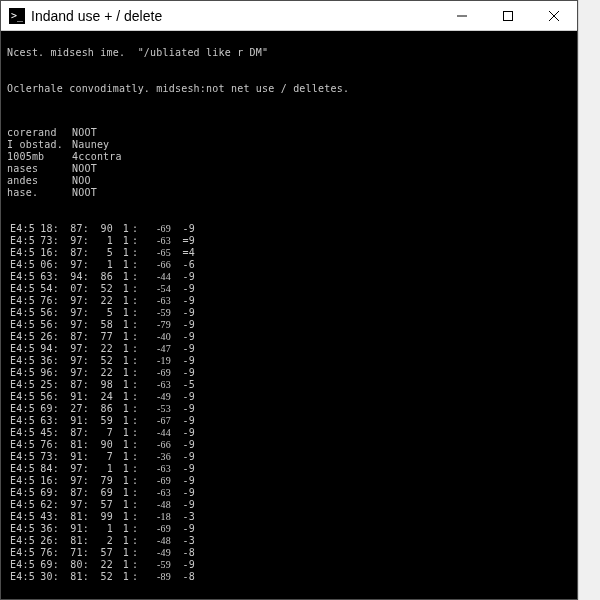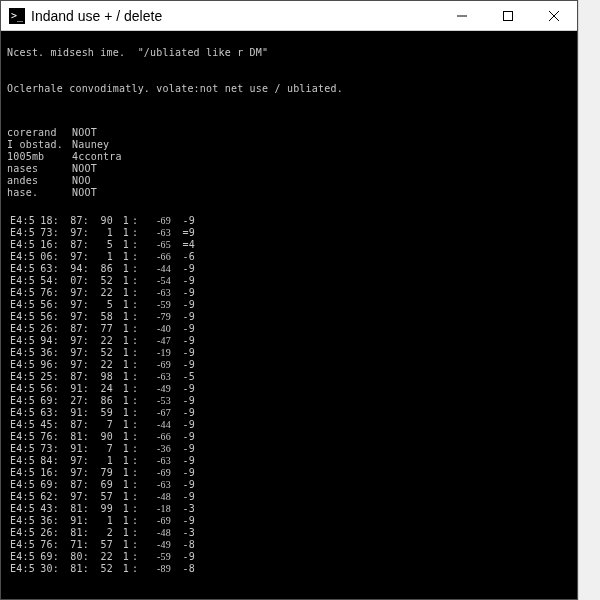--- a/index.html
+++ b/index.html
@@ -23,21 +23,21 @@
   .win-btn {
     width: 46px; height: 100%; display: flex; align-items: center; justify-content: center;
     font-size: 10px; color: #000; background: #fff;
   }
   .win-btn svg { display: block; }
   .console {
     flex: 1; background: #000; color: #c8c8c8;
     font-family: "Lucida Console","Consolas",monospace; font-size: 10px; line-height: 12px;
     padding: 4px 6px; overflow: hidden; white-space: pre; letter-spacing: 0.2px;
   }
-  .hdr-rows { margin-top: 8px; }
+  .hdr-rows { margin-top: 8px; margin-bottom: 8px; }
   .hdr-row { display: flex; }
   .hdr-key { width: 65px; }
   .hdr-val { }
   .data-rows { margin-top: 4px; }
   .data-row { display: flex; }
   .c { text-align: right; }
   .c0 { width: 28px; }
   .c1 { width: 24px; }
   .c2 { width: 30px; }
   .c3 { width: 24px; }
@@ -77,18 +77,18 @@
             <line x1="0" y1="0" x2="10" y2="10" stroke="#000" stroke-width="1"></line>
             <line x1="10" y1="0" x2="0" y2="10" stroke="#000" stroke-width="1"></line>
           </svg>
       </div>
     </div>
   </div>
 
   <div class="console">
 <div>Ncest. midsesh ime.  "/ubliated like r DM"</div>
 <div></div>
-<div>Oclerhale convodimatly. volate:not net use / ubliated.</div>
+<div>Oclerhale convodimatly. midsesh:not net use / delletes.</div>
 <div></div>
 <div class="hdr-rows" id="hdr-block"><div class="hdr-row"><span class="hdr-key">corerand</span><span class="hdr-val">NOOT</span></div><div class="hdr-row"><span class="hdr-key">I obstad.</span><span class="hdr-val">Nauney</span></div><div class="hdr-row"><span class="hdr-key">1005mb</span><span class="hdr-val">4ccontra</span></div><div class="hdr-row"><span class="hdr-key">nases</span><span class="hdr-val">NOOT</span></div><div class="hdr-row"><span class="hdr-key">andes</span><span class="hdr-val">NOO</span></div><div class="hdr-row"><span class="hdr-key">hase.</span><span class="hdr-val">NOOT</span></div></div>
 <div class="data-rows" id="data-block"><div class="data-row"><span class="c c0">E4:5</span><span class="c c1">18:</span><span class="c c2">87:</span><span class="c c3">90</span><span class="c c4">1</span><span class="sep">:</span><span class="c c5">-69</span><span class="c c6">-9</span></div><div class="data-row"><span class="c c0">E4:5</span><span class="c c1">73:</span><span class="c c2">97:</span><span class="c c3">1</span><span class="c c4">1</span><span class="sep">:</span><span class="c c5">-63</span><span class="c c6">=9</span></div><div class="data-row"><span class="c c0">E4:5</span><span class="c c1">16:</span><span class="c c2">87:</span><span class="c c3">5</span><span class="c c4">1</span><span class="sep">:</span><span class="c c5">-65</span><span class="c c6">=4</span></div><div class="data-row"><span class="c c0">E4:5</span><span class="c c1">06:</span><span class="c c2">97:</span><span class="c c3">1</span><span class="c c4">1</span><span class="sep">:</span><span class="c c5">-66</span><span class="c c6">-6</span></div><div class="data-row"><span class="c c0">E4:5</span><span class="c c1">63:</span><span class="c c2">94:</span><span class="c c3">86</span><span class="c c4">1</span><span class="sep">:</span><span class="c c5">-44</span><span class="c c6">-9</span></div><div class="data-row"><span class="c c0">E4:5</span><span class="c c1">54:</span><span class="c c2">07:</span><span class="c c3">52</span><span class="c c4">1</span><span class="sep">:</span><span class="c c5">-54</span><span class="c c6">-9</span></div><div class="data-row"><span class="c c0">E4:5</span><span class="c c1">76:</span><span class="c c2">97:</span><span class="c c3">22</span><span class="c c4">1</span><span class="sep">:</span><span class="c c5">-63</span><span class="c c6">-9</span></div><div class="data-row"><span class="c c0">E4:5</span><span class="c c1">56:</span><span class="c c2">97:</span><span class="c c3">5</span><span class="c c4">1</span><span class="sep">:</span><span class="c c5">-59</span><span class="c c6">-9</span></div><div class="data-row"><span class="c c0">E4:5</span><span class="c c1">56:</span><span class="c c2">97:</span><span class="c c3">58</span><span class="c c4">1</span><span class="sep">:</span><span class="c c5">-79</span><span class="c c6">-9</span></div><div class="data-row"><span class="c c0">E4:5</span><span class="c c1">26:</span><span class="c c2">87:</span><span class="c c3">77</span><span class="c c4">1</span><span class="sep">:</span><span class="c c5">-40</span><span class="c c6">-9</span></div><div class="data-row"><span class="c c0">E4:5</span><span class="c c1">94:</span><span class="c c2">97:</span><span class="c c3">22</span><span class="c c4">1</span><span class="sep">:</span><span class="c c5">-47</span><span class="c c6">-9</span></div><div class="data-row"><span class="c c0">E4:5</span><span class="c c1">36:</span><span class="c c2">97:</span><span class="c c3">52</span><span class="c c4">1</span><span class="sep">:</span><span class="c c5">-19</span><span class="c c6">-9</span></div><div class="data-row"><span class="c c0">E4:5</span><span class="c c1">96:</span><span class="c c2">97:</span><span class="c c3">22</span><span class="c c4">1</span><span class="sep">:</span><span class="c c5">-69</span><span class="c c6">-9</span></div><div class="data-row"><span class="c c0">E4:5</span><span class="c c1">25:</span><span class="c c2">87:</span><span class="c c3">98</span><span class="c c4">1</span><span class="sep">:</span><span class="c c5">-63</span><span class="c c6">-5</span></div><div class="data-row"><span class="c c0">E4:5</span><span class="c c1">56:</span><span class="c c2">91:</span><span class="c c3">24</span><span class="c c4">1</span><span class="sep">:</span><span class="c c5">-49</span><span class="c c6">-9</span></div><div class="data-row"><span class="c c0">E4:5</span><span class="c c1">69:</span><span class="c c2">27:</span><span class="c c3">86</span><span class="c c4">1</span><span class="sep">:</span><span class="c c5">-53</span><span class="c c6">-9</span></div><div class="data-row"><span class="c c0">E4:5</span><span class="c c1">63:</span><span class="c c2">91:</span><span class="c c3">59</span><span class="c c4">1</span><span class="sep">:</span><span class="c c5">-67</span><span class="c c6">-9</span></div><div class="data-row"><span class="c c0">E4:5</span><span class="c c1">45:</span><span class="c c2">87:</span><span class="c c3">7</span><span class="c c4">1</span><span class="sep">:</span><span class="c c5">-44</span><span class="c c6">-9</span></div><div class="data-row"><span class="c c0">E4:5</span><span class="c c1">76:</span><span class="c c2">81:</span><span class="c c3">90</span><span class="c c4">1</span><span class="sep">:</span><span class="c c5">-66</span><span class="c c6">-9</span></div><div class="data-row"><span class="c c0">E4:5</span><span class="c c1">73:</span><span class="c c2">91:</span><span class="c c3">7</span><span class="c c4">1</span><span class="sep">:</span><span class="c c5">-36</span><span class="c c6">-9</span></div><div class="data-row"><span class="c c0">E4:5</span><span class="c c1">84:</span><span class="c c2">97:</span><span class="c c3">1</span><span class="c c4">1</span><span class="sep">:</span><span class="c c5">-63</span><span class="c c6">-9</span></div><div class="data-row"><span class="c c0">E4:5</span><span class="c c1">16:</span><span class="c c2">97:</span><span class="c c3">79</span><span class="c c4">1</span><span class="sep">:</span><span class="c c5">-69</span><span class="c c6">-9</span></div><div class="data-row"><span class="c c0">E4:5</span><span class="c c1">69:</span><span class="c c2">87:</span><span class="c c3">69</span><span class="c c4">1</span><span class="sep">:</span><span class="c c5">-63</span><span class="c c6">-9</span></div><div class="data-row"><span class="c c0">E4:5</span><span class="c c1">62:</span><span class="c c2">97:</span><span class="c c3">57</span><span class="c c4">1</span><span class="sep">:</span><span class="c c5">-48</span><span class="c c6">-9</span></div><div class="data-row"><span class="c c0">E4:5</span><span class="c c1">43:</span><span class="c c2">81:</span><span class="c c3">99</span><span class="c c4">1</span><span class="sep">:</span><span class="c c5">-18</span><span class="c c6">-3</span></div><div class="data-row"><span class="c c0">E4:5</span><span class="c c1">36:</span><span class="c c2">91:</span><span class="c c3">1</span><span class="c c4">1</span><span class="sep">:</span><span class="c c5">-69</span><span class="c c6">-9</span></div><div class="data-row"><span class="c c0">E4:5</span><span class="c c1">26:</span><span class="c c2">81:</span><span class="c c3">2</span><span class="c c4">1</span><span class="sep">:</span><span class="c c5">-48</span><span class="c c6">-3</span></div><div class="data-row"><span class="c c0">E4:5</span><span class="c c1">76:</span><span class="c c2">71:</span><span class="c c3">57</span><span class="c c4">1</span><span class="sep">:</span><span class="c c5">-49</span><span class="c c6">-8</span></div><div class="data-row"><span class="c c0">E4:5</span><span class="c c1">69:</span><span class="c c2">80:</span><span class="c c3">22</span><span class="c c4">1</span><span class="sep">:</span><span class="c c5">-59</span><span class="c c6">-9</span></div><div class="data-row"><span class="c c0">E4:5</span><span class="c c1">30:</span><span class="c c2">81:</span><span class="c c3">52</span><span class="c c4">1</span><span class="sep">:</span><span class="c c5">-89</span><span class="c c6">-8</span></div></div>
   </div>
 </div>
 
 </body></html>

